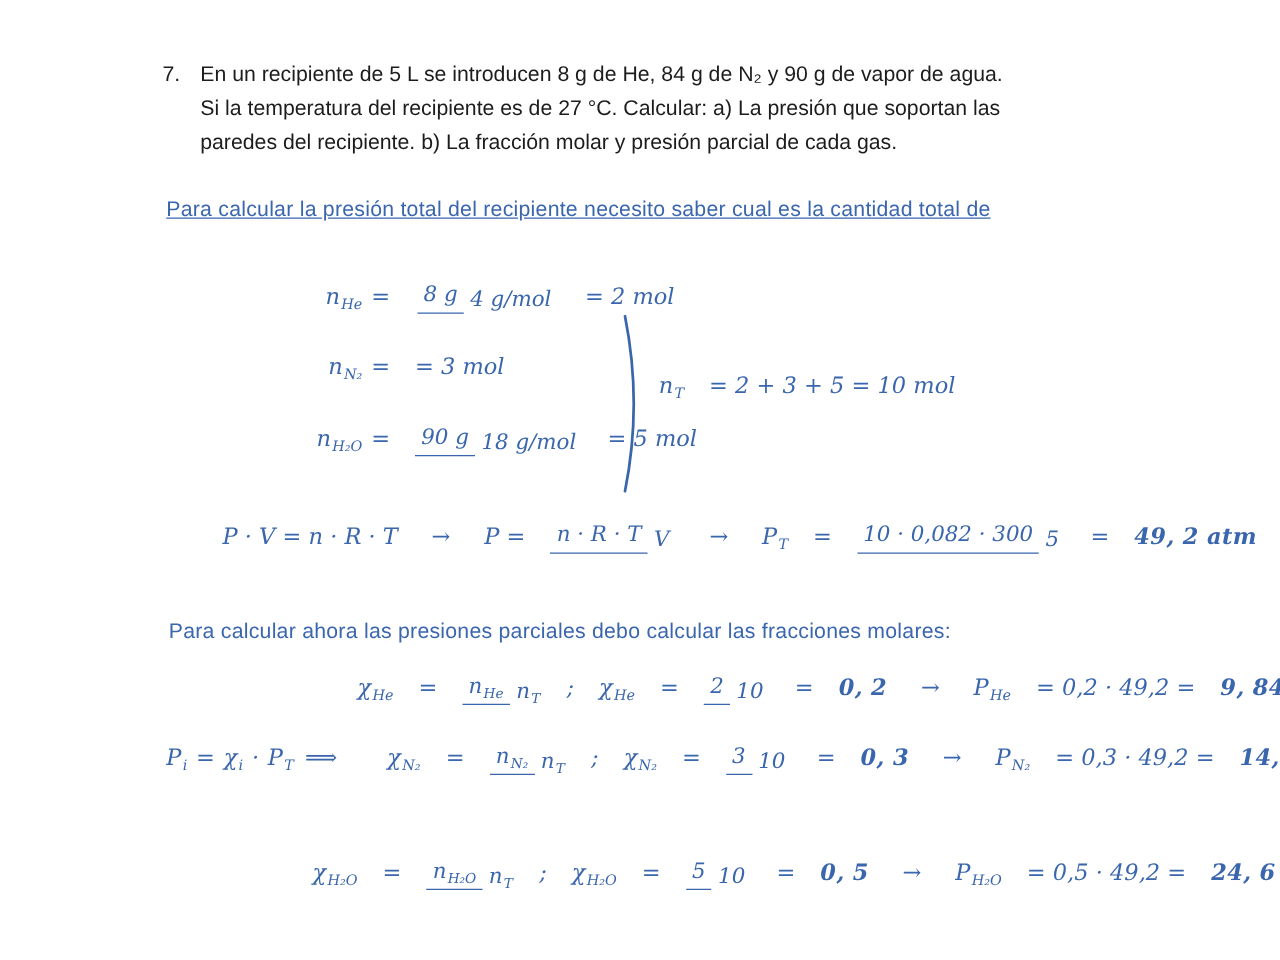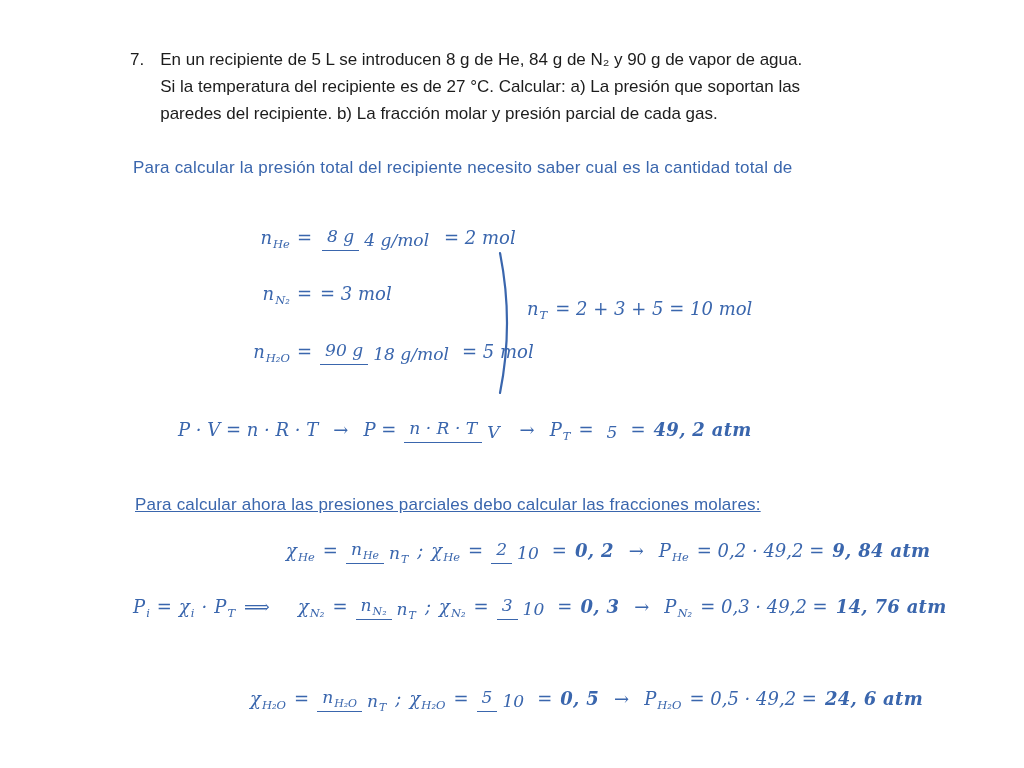--- a/index.html
+++ b/index.html
@@ -23,21 +23,21 @@
   .problem-lines div { white-space:nowrap; }
   
   .bluepara {
     position:absolute;
     color:var(--accent,#3a66ad);
     font-size:17px; line-height:30px; letter-spacing:0.2px;
   }
   .bluepara div { white-space:nowrap; }
   
   .mrow {
-    position:absolute; display:flex; align-items:center; gap:8px;
+    position:absolute; display:flex; align-items:center; gap:20px;
     font-family:"DejaVu Serif","DejaVu Sans",serif;
     font-style:italic; font-size:18px; line-height:1.15;
     color:var(--accent,#3a66ad); white-space:nowrap;
   }
   .lhs { display:inline-flex; justify-content:flex-end; align-items:center; gap:7px; min-width:72px; }
   .fracwrap { display:inline-flex; justify-content:center; min-width:116px; }
   .frac { display:inline-flex; flex-direction:row; align-items:center; font-size:0.95em; }
   .frac .num { padding:0 5px 3px; border-bottom:1.5px solid currentColor; }
   .frac .den { padding:3px 5px 0; }
   .ss { font-size:0.64em; font-style:italic; position:relative; top:4px; margin-left:1px; letter-spacing:0; }
@@ -54,21 +54,21 @@
 
   <div class="problem">
     <span>7.</span>
     <div class="problem-lines">
       <div>En un recipiente de 5 L se introducen 8 g de He, 84 g de N₂ y 90 g de vapor de agua.</div>
       <div>Si la temperatura del recipiente es de 27 °C. Calcular: a) La presión que soportan las</div>
       <div>paredes del recipiente. b) La fracción molar y presión parcial de cada gas.</div>
     </div>
   </div>
 
-  <div class="bluepara" style="left:133px; top:153px;">
+  <div class="bluepara" style="left:133px; top:153px;text-decoration:underline;">
     <div>Para calcular la presión total del recipiente necesito saber cual es la cantidad total de</div>
   </div>
 
   <div class="mrow" style="left:240px; top:227px;">
     <span class="lhs">
       <span><span>n</span><span class="ss">He</span></span>
       <span>=</span>
     </span>
     <span class="fracwrap">
       <span class="frac">
@@ -115,27 +115,28 @@
     <span class="arrowgap">→</span>
     <span>P =</span>
     <span class="frac">
       <span class="num">n · R · T</span>
       <span class="den">V</span>
     </span>
     <span class="arrowgap">→</span>
     <span><span>P</span><span class="ss">T</span></span>
     <span>=</span>
     <span class="frac">
+      <span class="num">10 · 0,082 · 300</span>
       <span class="den">5</span>
     </span>
     <span>=</span>
     <span class="bv">49, 2 atm</span>
   </div>
 
-  <div class="bluepara" style="left:135px; top:490px;text-decoration:underline;">
+  <div class="bluepara" style="left:135px; top:490px;">
     <div>Para calcular ahora las presiones parciales debo calcular las fracciones molares:</div>
   </div>
 
   <div class="mrow" style="left:286px; top:540px;">
     <span><span>χ</span><span class="ss">He</span></span>
     <span>=</span>
     <span class="frac">
       <span class="num"><span>n</span><span class="ss">He</span></span>
       <span class="den"><span>n</span><span class="ss">T</span></span>
     </span>

